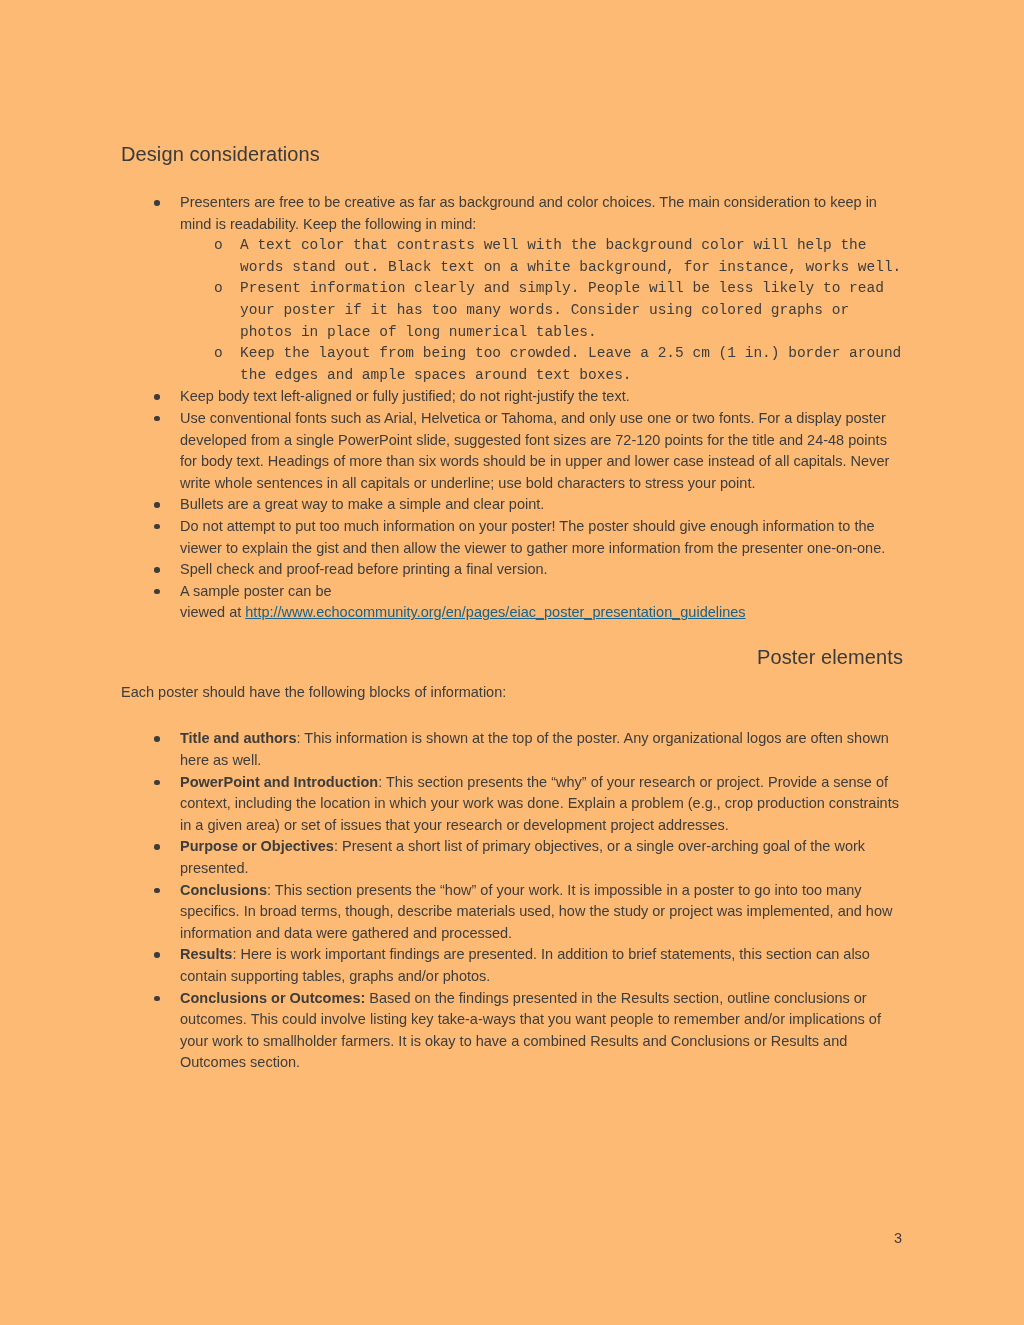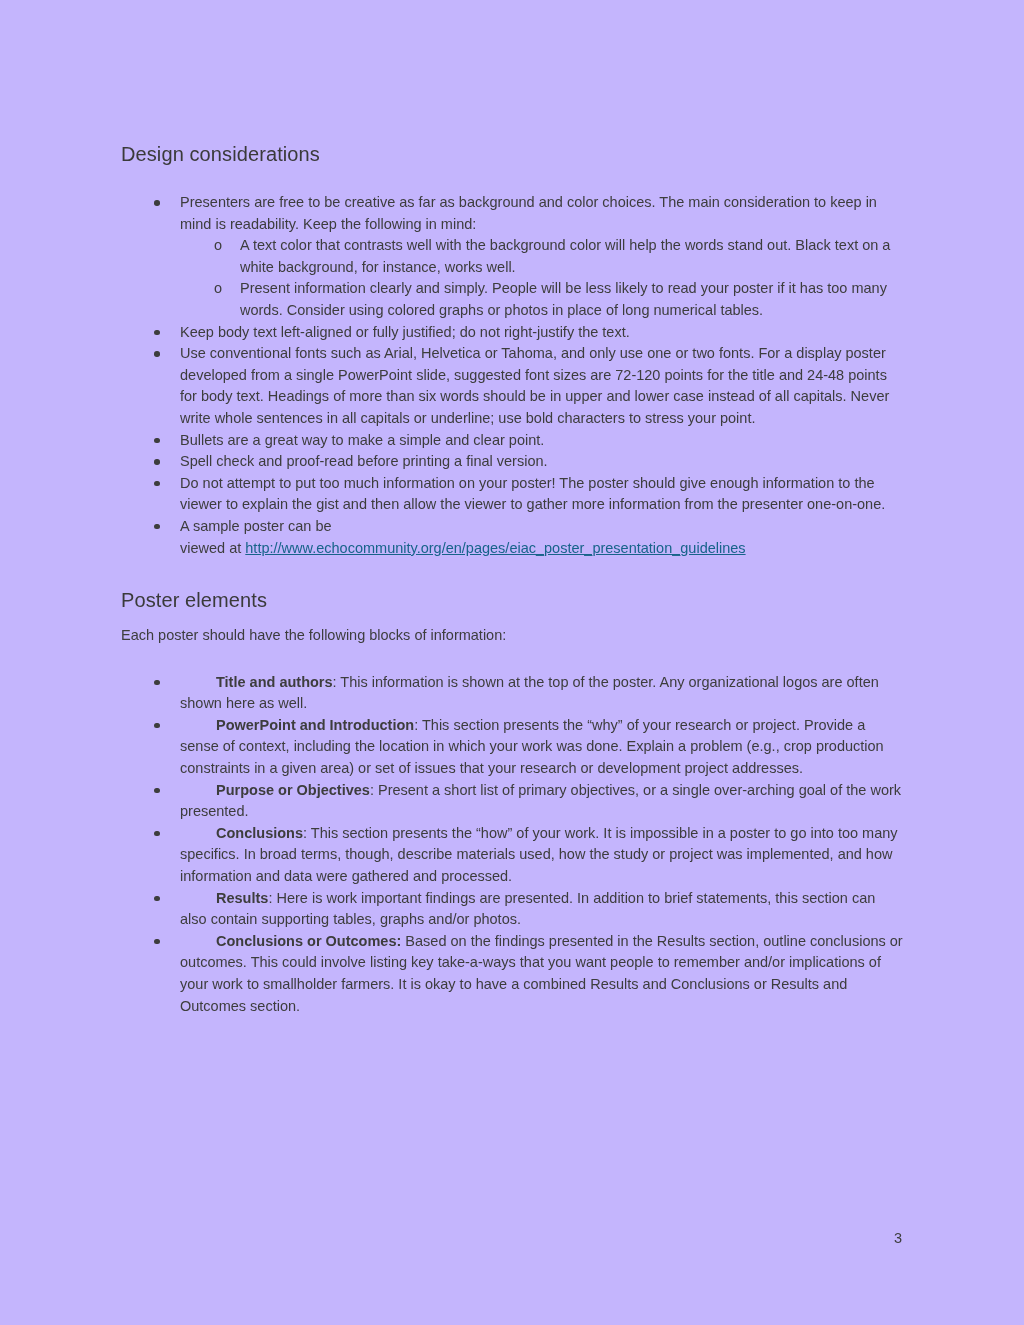--- a/index.html
+++ b/index.html
@@ -6,39 +6,39 @@
   body {
     width: 1024px; height: 1325px;
     background: #ffffff;
     font-family: "Liberation Sans", sans-serif;
     color: var(--text-color, #3d3d3d);
     overflow: hidden;
   }
   .page {
     position: relative;
     width: 1024px; height: 1325px;
-    background: #c4b5fd;
+    background: #fdba74;
   }
   .content {
     position: absolute;
     left: 121px; top: 141px;
     width: 782px;
     font-size: 14.5px;
     line-height: 21.6px;
   }
   h2.doc-heading {
     margin: 0;
     font-size: 20px;
     line-height: 26px;
     font-weight: 400;
     color: var(--heading-color, #3a3a3a);
     letter-spacing: 0.1px;
   }
   #design-heading { margin-bottom: 25px; }
-  #poster-heading { margin-top: 28px; }
+  #poster-heading { margin-top: 20px; text-align: right; }
   .intro {
     margin: 12px 0 12px 0;
   }
   #poster-list { margin-top: 25px; }
   ul.l1, ul.l2 {
     list-style: none;
     margin: 0; padding: 0;
   }
   ul.l1 > li {
     position: relative;
@@ -48,29 +48,30 @@
     content: "";
     position: absolute;
     left: 33px; top: 8px;
     width: 5.5px; height: 5.5px;
     border-radius: 50%;
     background: var(--text-color, #3d3d3d);
   }
   ul.l2 > li {
     position: relative;
     padding-left: 60px;
+    font-family: Liberation Mono, monospace;
   }
   ul.l2 > li::before {
     content: "o";
     position: absolute;
     left: 34px; top: 0;
     color: var(--text-color, #3d3d3d);
   }
   .run { white-space: pre-line; }
-  b.term { font-weight: 700; color: var(--text-color, #3d3d3d); margin-left: 36px; }
+  b.term { font-weight: 700; color: var(--text-color, #3d3d3d); }
   a.doc-link {
     color: var(--link-color, #17638a);
     text-decoration: underline;
     cursor: pointer;
     word-break: break-all;
   }
   .page-number {
     position: absolute;
     left: 894px; top: 1229px;
     font-size: 14.5px;
@@ -83,26 +84,27 @@
 
 <div class="page">
   <div class="content">
 
     <h2 class="doc-heading" id="design-heading">Design considerations</h2>
 
     <ul class="l1" id="design-list">
         <li><span class="run">Presenters are free to be creative as far as background and color choices. The main consideration to keep in mind is readability. Keep the following in mind:</span><ul class="l2">
             <li><span class="run">A text color that contrasts well with the background color will help the words stand out. Black text on a white background, for instance, works well.</span></li>
             <li><span class="run">Present information clearly and simply. People will be less likely to read your poster if it has too many words. Consider using colored graphs or photos in place of long numerical tables.</span></li>
+            <li><span class="run">Keep the layout from being too crowded. Leave a 2.5 cm (1 in.) border around the edges and ample spaces around text boxes.</span></li>
           </ul></li>
         <li><span class="run">Keep body text left-aligned or fully justified; do not right-justify the text.</span></li>
         <li><span class="run">Use conventional fonts such as Arial, Helvetica or Tahoma, and only use one or two fonts. For a display poster developed from a single PowerPoint slide, suggested font sizes are 72-120 points for the title and 24-48 points for body text. Headings of more than six words should be in upper and lower case instead of all capitals. Never write whole sentences in all capitals or underline; use bold characters to stress your point.</span></li>
         <li><span class="run">Bullets are a great way to make a simple and clear point.</span></li>
+        <li><span class="run">Do not attempt to put too much information on your poster! The poster should give enough information to the viewer to explain the gist and then allow the viewer to gather more information from the presenter one-on-one.</span></li>
         <li><span class="run">Spell check and proof-read before printing a final version.</span></li>
-        <li><span class="run">Do not attempt to put too much information on your poster! The poster should give enough information to the viewer to explain the gist and then allow the viewer to gather more information from the presenter one-on-one.</span></li>
         <li><span class="run">A sample poster can be
 viewed at </span><a href="#" class="doc-link">http://www.echocommunity.org/en/pages/eiac_poster_presentation_guidelines</a></li>
       </ul>
 
     <h2 class="doc-heading" id="poster-heading">Poster elements</h2>
 
     <p class="intro">Each poster should have the following blocks of information:</p>
 
     <ul class="l1" id="poster-list">
         <li><b class="term">Title and authors</b><span class="run">: </span><span class="run">This information is shown at the top of the poster. Any organizational logos are often shown here as well.</span></li>

